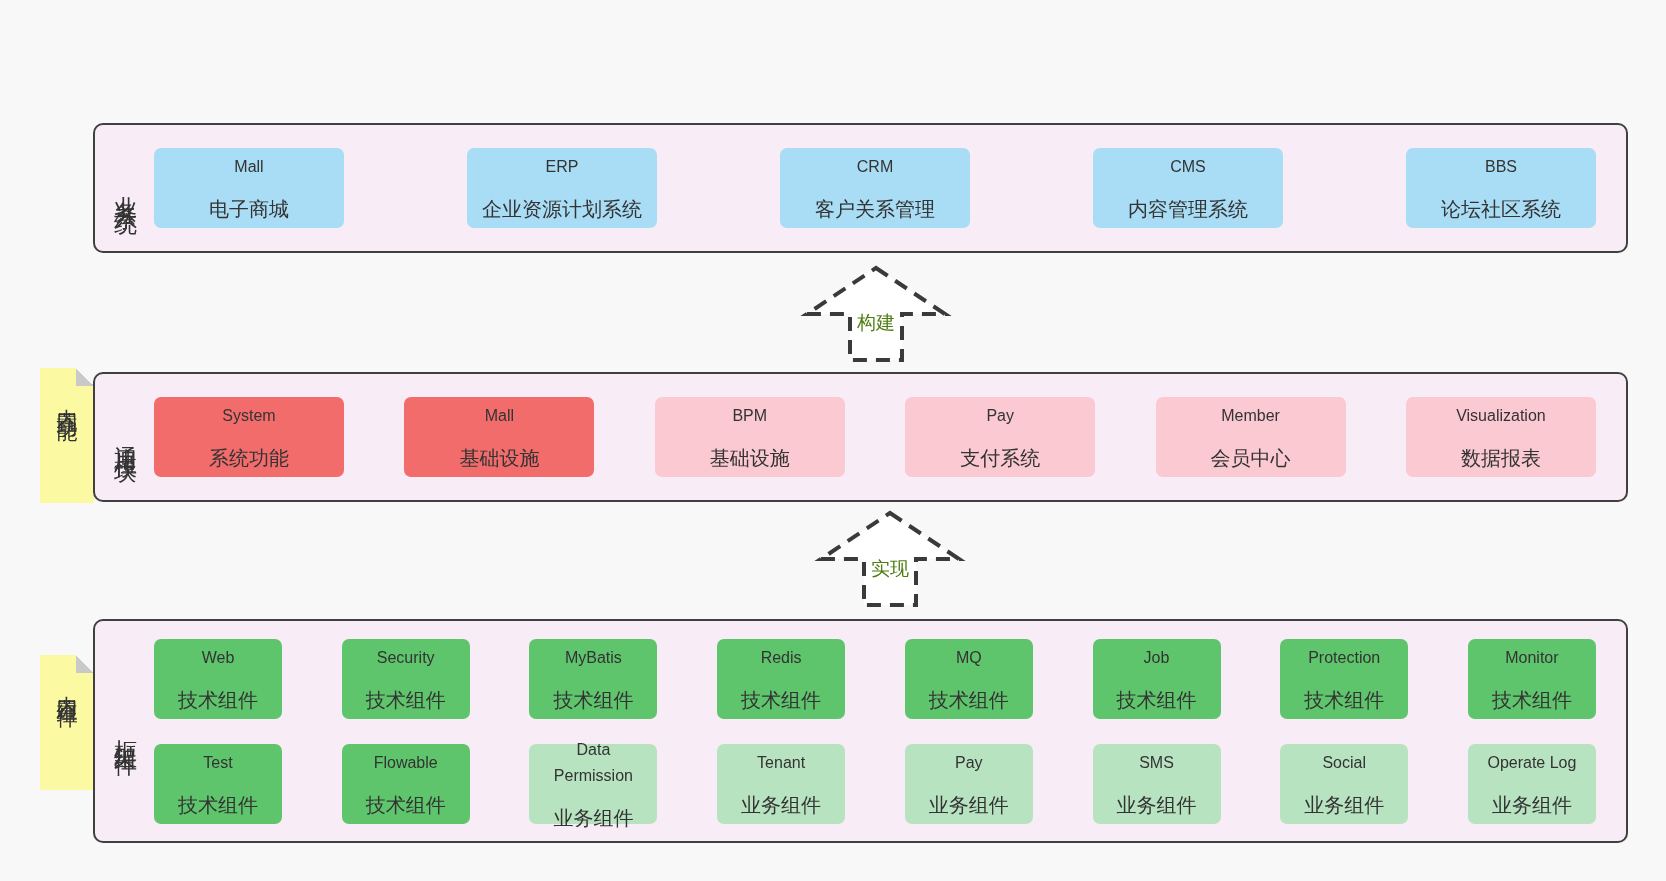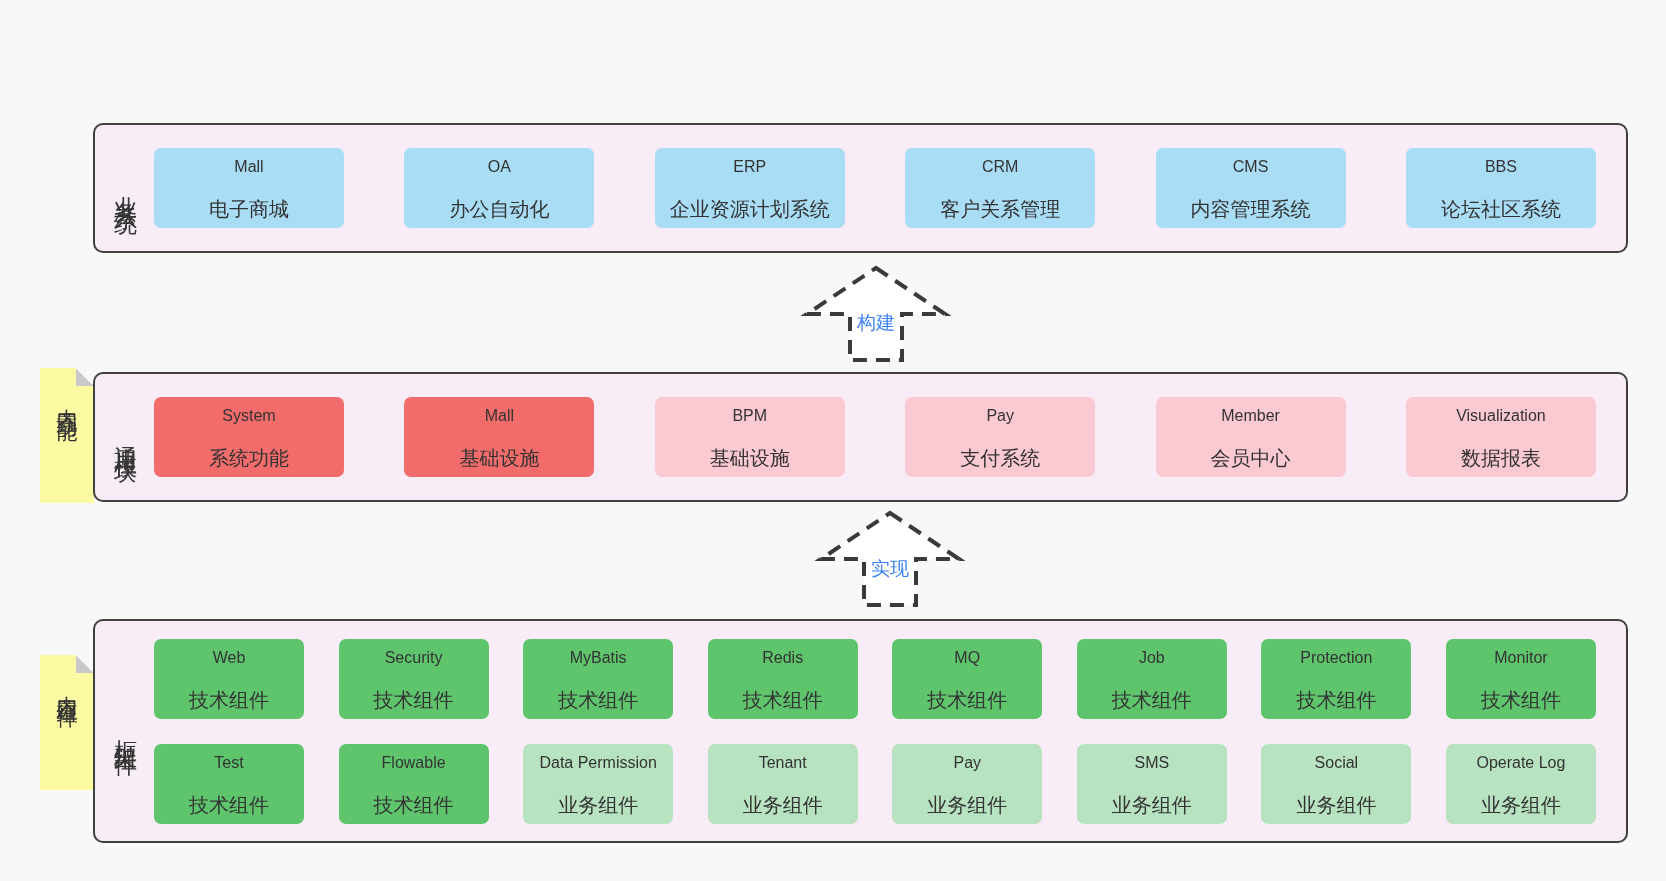--- a/index.html
+++ b/index.html
@@ -26,21 +26,21 @@
     flex:1;display:flex;justify-content:space-between;
     margin-left:13px;margin-right:30px;
   }
   .rows-col{flex:1;display:flex;flex-direction:column;gap:25px;margin-left:13px;margin-right:30px;}
   .box{
     box-sizing:border-box;height:80px;border-radius:7px;
     display:flex;flex-direction:column;justify-content:center;align-items:center;
     text-align:center;padding:0 6px;
   }
   .box-w{width:190px;}
-  .box-n{width:150px;}
+  .box-n{width:128px;}
   .box-title{font-size:16px;line-height:26px;}
   .box-sub{font-size:20px;line-height:26px;margin-top:16px;}
   .c-blue{background:#a9dcf5;}
   .c-red{background:#f36c6c;}
   .c-pink{background:#fbc9d1;}
   .c-green{background:#5fc56d;}
   .c-lgreen{background:#b7e3c0;}
   .sticky{
     position:absolute;left:40px;width:54px;background:#fbf9a1;
     z-index:0;display:flex;justify-content:center;
@@ -54,21 +54,21 @@
   }
   .fold{
     position:absolute;top:0;right:0;width:18px;height:18px;
     background:linear-gradient(to bottom left,#f8f8f8 50%,#c9c9c9 50%);
   }
   .arrow-svg{position:absolute;z-index:1;}
   #arrow-build{left:800px;top:260px;}
   #arrow-implement{left:814px;top:505px;}
   .arrow-label{
     position:absolute;z-index:2;transform:translateX(-50%);
-    background:#ffffff;padding:0 4px;font-size:19px;color:#3b82f6;white-space:nowrap;
+    background:#ffffff;padding:0 4px;font-size:19px;color:#4d7c0f;white-space:nowrap;
   }
   #arrow-build-label{left:876px;top:310px;}
   #arrow-implement-label{left:890px;top:556px;}
 </style>
 </head>
 <body>
 
 <div class="sticky" id="sticky-modules">
   <div class="fold"></div>
   <div class="sticky-label">内置功能</div>
@@ -77,24 +77,20 @@
   <div class="fold"></div>
   <div class="sticky-label">内置组件</div>
 </div>
 
 <div class="layer" id="layer-business">
   <div class="layer-label">业务系统</div>
   <div class="boxes-row">
     <div class="box box-w c-blue">
       <div class="box-title">Mall</div>
       <div class="box-sub">电子商城</div>
-    </div>
-    <div class="box box-w c-blue">
-      <div class="box-title">OA</div>
-      <div class="box-sub">办公自动化</div>
     </div>
     <div class="box box-w c-blue">
       <div class="box-title">ERP</div>
       <div class="box-sub">企业资源计划系统</div>
     </div>
     <div class="box box-w c-blue">
       <div class="box-title">CRM</div>
       <div class="box-sub">客户关系管理</div>
     </div>
     <div class="box box-w c-blue">

